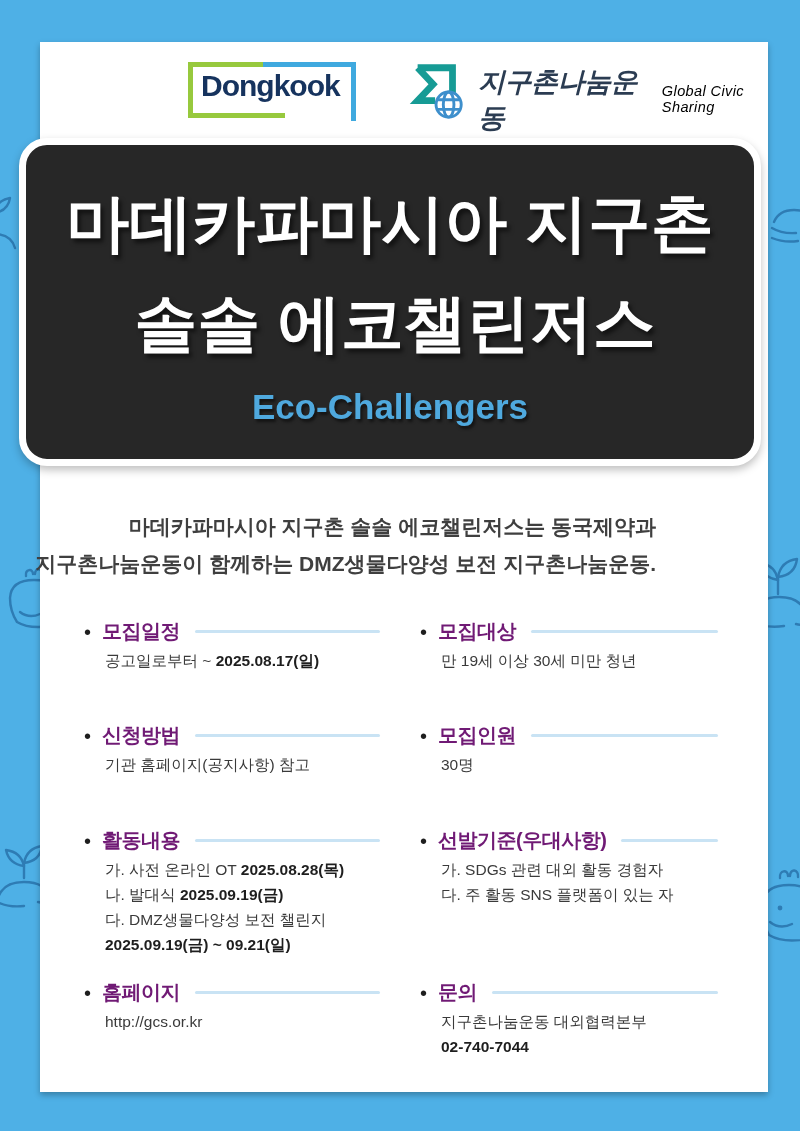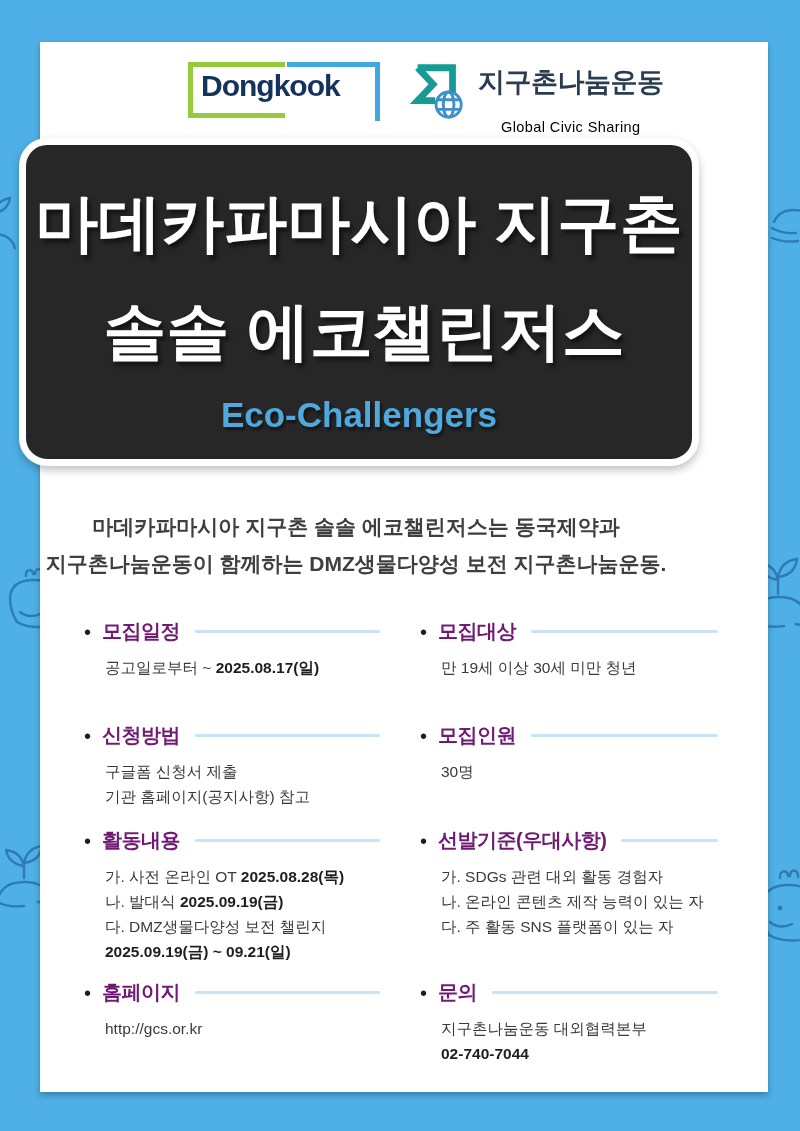--- a/index.html
+++ b/index.html
@@ -8,65 +8,65 @@
     background:#4EB0E6;
     font-family:"Liberation Sans","DejaVu Sans",sans-serif;
   }
   .doodle{position:absolute;z-index:0;}
   .doodle svg{display:block;}
   .card{
     position:absolute;left:40px;top:42px;width:728px;height:1050px;
     background:#ffffff;z-index:1;box-shadow:0 3px 6px rgba(0,0,0,.28);
   }
   
-  .dk{position:absolute;left:188px;top:62px;width:192px;height:60px;z-index:3;}
+  .dk{position:absolute;left:188px;top:62px;width:168px;height:60px;z-index:3;}
   .dk-green{position:absolute;left:0;top:0;width:92px;height:46px;
     border:5px solid #97C93D;border-right:none;}
   .dk-blue{position:absolute;right:0;top:0;width:88px;height:54px;
     border:5px solid #3FA9DF;border-left:none;border-bottom:none;}
   .dk-text{position:absolute;left:13px;top:7px;z-index:2;
     font-size:30px;font-weight:800;color:#16335E;letter-spacing:-1px;}
   .gcs{position:absolute;left:406px;top:60px;z-index:3;display:flex;align-items:flex-start;}
   .gcs-icon{width:62px;height:62px;margin-right:10px;}
-  .gcs-text{display:flex;flex-direction:column;align-items:center;padding-top:4px;}
+  .gcs-text{display:flex;flex-direction:row;align-items:flex-start;padding-top:4px;font-style:italic;}
   .gcs-name{font-size:27px;font-weight:800;color:#2B3C52;letter-spacing:-0.5px;}
   .gcs-sub{font-size:14.5px;color:#000000;margin-top:19px;letter-spacing:0.4px;}
   
   .banner{
-    position:absolute;left:19px;top:138px;width:680px;height:328px;z-index:2;
+    position:absolute;left:19px;top:138px;width:742px;height:328px;z-index:2;
     background:#272727;border:7px solid #ffffff;border-radius:28px;
     box-sizing:border-box;text-align:center;
     box-shadow:0 4px 9px rgba(0,0,0,.25);
   }
   .banner-line{
     color:#ffffff;font-size:63px;font-weight:800;letter-spacing:0px;
     text-shadow:3px 4px 4px rgba(0,0,0,.55);
   }
   .banner-line.l1{margin-top:36px;}
-  .banner-line.l2{margin-top:22px;padding-left:10px;}
+  .banner-line.l2{margin-top:14px;padding-left:10px;}
   .banner-sub{
     color:#4FA9DE;font-size:35px;font-weight:700;margin-top:20px;
     text-shadow:2px 3px 3px rgba(0,0,0,.5);
   }
   
   .intro{
-    position:absolute;left:40px;top:508px;width:632px;z-index:2;
-    text-align:center;font-size:21px;font-weight:600;color:#3F3F3F;line-height:1.78;
+    position:absolute;left:24px;top:508px;width:632px;z-index:2;
+    text-align:right;font-size:21px;font-weight:600;color:#3F3F3F;line-height:1.78;
   }
   
   .grid{
     position:absolute;left:84px;top:618px;width:634px;z-index:2;
     display:grid;grid-template-columns:296px 298px;column-gap:40px;
     grid-template-rows:104px 105px 152px auto;align-items:start;
   }
   .sec-h{display:flex;align-items:center;}
   .bullet{font-size:20px;color:#1E1E1E;margin-right:11px;line-height:1;}
   .sec-t{font-size:20px;font-weight:800;color:#701a75;letter-spacing:-0.5px;white-space:nowrap;}
   .sec-u{flex:1;height:3px;background:#C9E3F4;margin-left:15px;border-radius:2px;}
-  .sec-b{margin-top:10px;padding-left:21px;font-size:15.5px;color:#3A3A3A;line-height:1.62;}
+  .sec-b{margin-top:3px;padding-left:21px;font-size:15.5px;color:#3A3A3A;line-height:1.62;}
   .seg.b{font-weight:800;color:#1E1E1E;}
 </style>
 </head>
 <body>
 
 <div class="doodle" style="left:2px;top:564px;">
   <svg width="62" height="74" viewBox="0 0 62 74" fill="none" stroke="#2E7CB4" stroke-width="2.4" stroke-linecap="round">
     <path d="M24 12 c-1 -7 7 -8 7 -2 M33 10 c0 -7 8 -6 7 1"></path>
     <path d="M8 34 q1 -18 24 -18 q26 0 26 20 q0 11 -7 15 l7 9 q-28 7 -43 -2 q-7 -11 -7 -24 z"></path>
     <circle cx="42" cy="36" r="2.2" fill="#2E7CB4" stroke="none"></circle>
@@ -172,21 +172,20 @@
         <div class="ln"><span class="seg">만 19세 이상 30세 미만 청년</span></div>
       </div>
     </div>
     <div class="sec">
       <div class="sec-h">
         <span class="bullet">•</span>
         <span class="sec-t">신청방법</span>
         <span class="sec-u"></span>
       </div>
       <div class="sec-b">
-        <div class="ln"><span class="seg">구글폼 신청서 제출</span></div>
         <div class="ln"><span class="seg">기관 홈페이지(공지사항) 참고</span></div>
       </div>
     </div>
     <div class="sec">
       <div class="sec-h">
         <span class="bullet">•</span>
         <span class="sec-t">모집인원</span>
         <span class="sec-u"></span>
       </div>
       <div class="sec-b">
@@ -207,21 +206,20 @@
       </div>
     </div>
     <div class="sec">
       <div class="sec-h">
         <span class="bullet">•</span>
         <span class="sec-t">선발기준(우대사항)</span>
         <span class="sec-u"></span>
       </div>
       <div class="sec-b">
         <div class="ln"><span class="seg">가. SDGs 관련 대외 활동 경험자</span></div>
-        <div class="ln"><span class="seg">나. 온라인 콘텐츠 제작 능력이 있는 자</span></div>
         <div class="ln"><span class="seg">다. 주 활동 SNS 플랫폼이 있는 자</span></div>
       </div>
     </div>
     <div class="sec">
       <div class="sec-h">
         <span class="bullet">•</span>
         <span class="sec-t">홈페이지</span>
         <span class="sec-u"></span>
       </div>
       <div class="sec-b">

